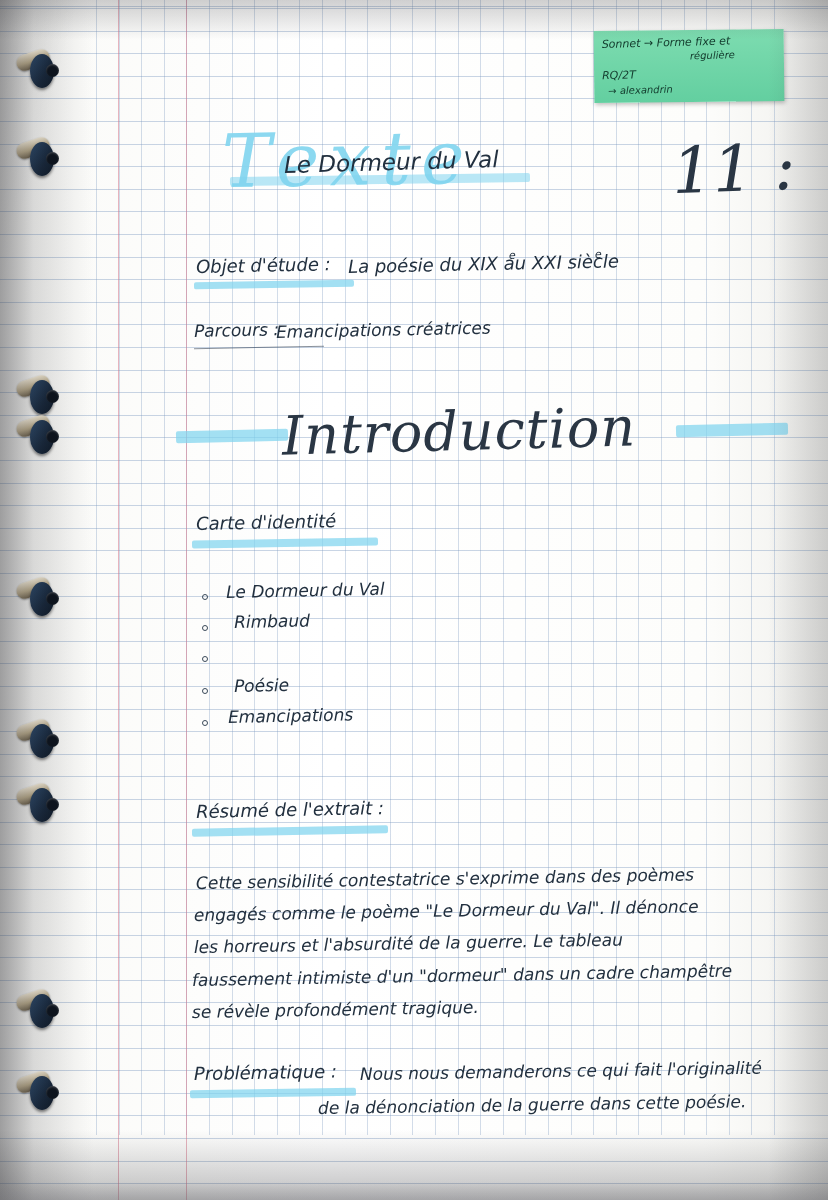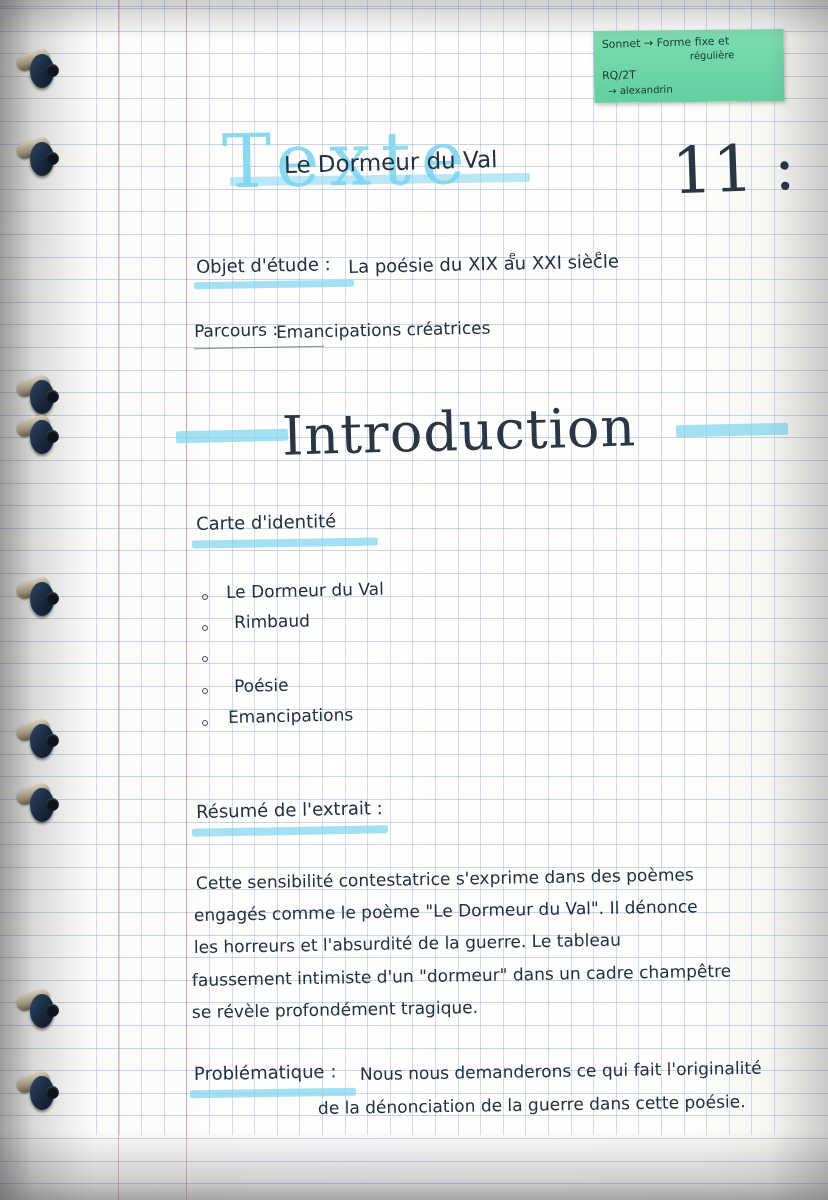--- a/index.html
+++ b/index.html
@@ -7,20 +7,21 @@
     padding: 0;
     background: #6d6d6d;
   }
   #page {
     position: relative;
     width: 828px;
     height: 1200px;
     overflow: hidden;
     background: #f2f2ef;
     font-family: "DejaVu Sans", sans-serif;
+    font-style: italic;
   }
 
   
   .paper {
     position: absolute;
     left: 0; top: 0;
     width: 828px; height: 1200px;
     background:
       linear-gradient(105deg, rgba(0,0,0,0.05) 0%, rgba(0,0,0,0) 7%),
       linear-gradient(to right, #ececea 0%, #fbfbf9 9%, #ffffff 40%, #fdfdfb 85%, #efefec 100%);

